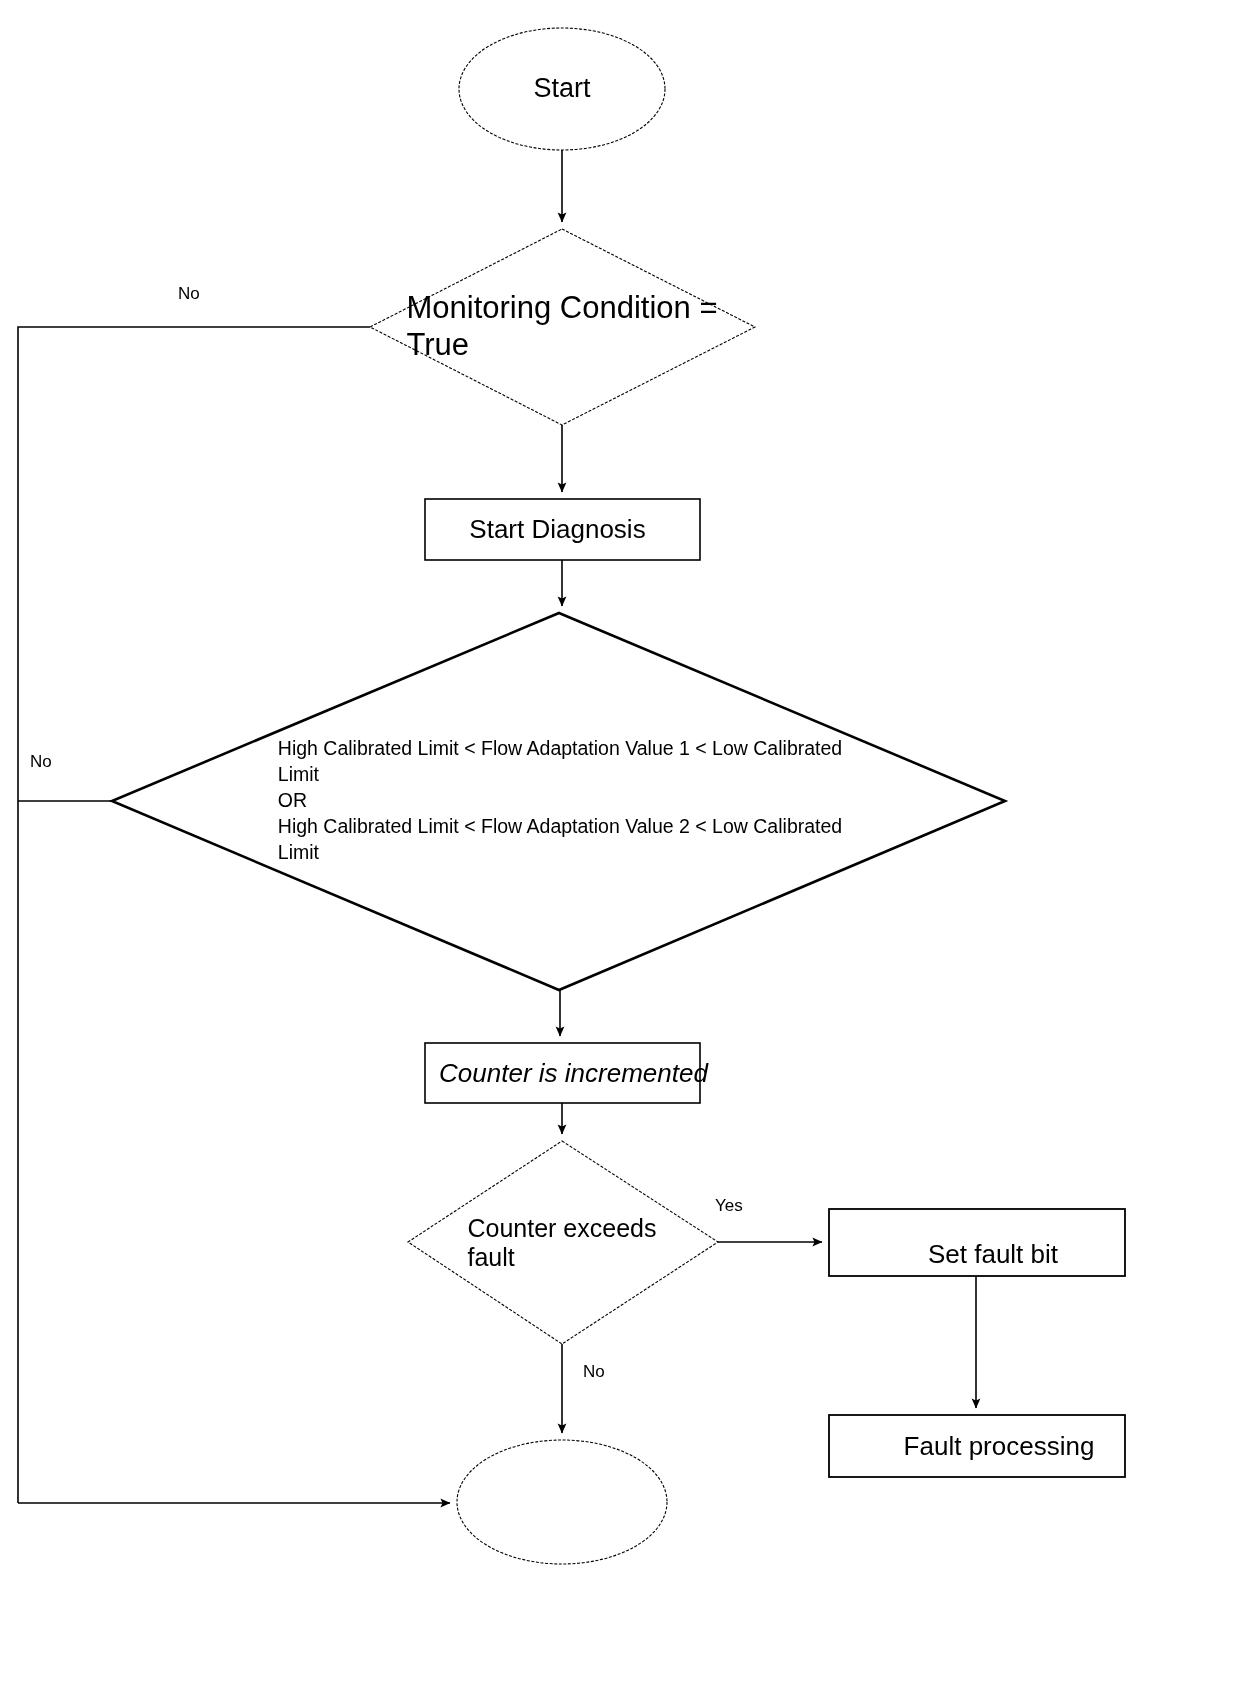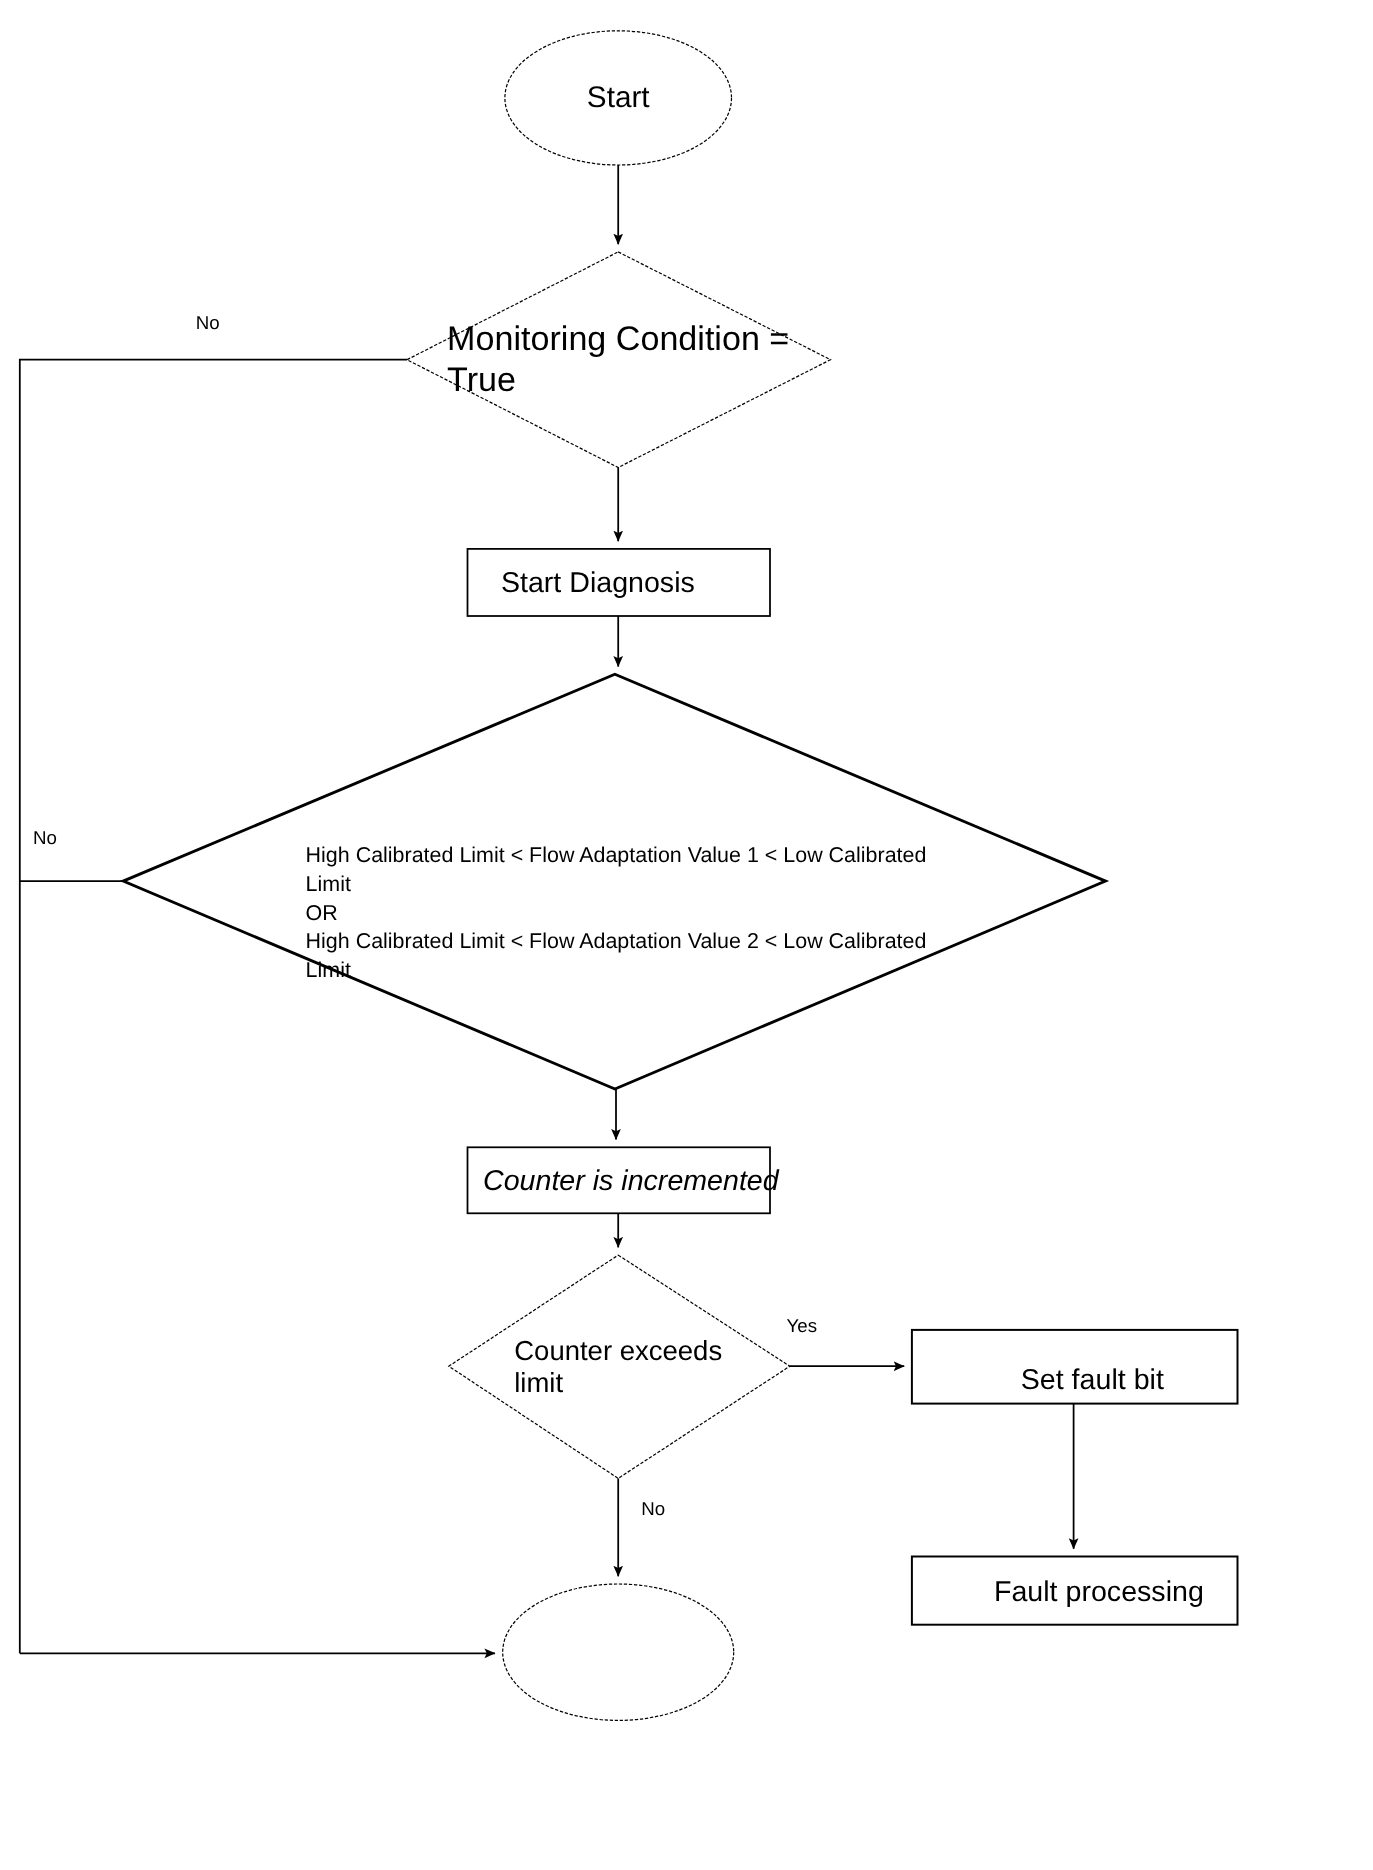--- a/index.html
+++ b/index.html
@@ -62,32 +62,32 @@
     <line x1="976" y1="1276" x2="976" y2="1408" stroke="#000" stroke-width="1.6" marker-end="url(#arrow)"></line>
 
     <line x1="18" y1="1503" x2="450" y2="1503" stroke="#000" stroke-width="1.6" marker-end="url(#arrow)"></line>
   </svg>
 
   <div class="lbl node-text" style="left:459px;top:28px;width:206px;height:122px;font-size:27px;">Start</div>
 
   <div class="lbl node-text" style="left:402px;top:286px;width:320px;height:82px;font-size:31px;">Monitoring Condition =
 True</div>
 
-  <div class="lbl node-text" style="left:425px;top:499px;width:237px;height:61px;font-size:26px;">Start Diagnosis</div>
+  <div class="lbl node-text" style="left:439px;top:499px;width:237px;height:61px;font-size:26px;">Start Diagnosis</div>
 
-  <div class="lbl node-text" style="left:240px;top:761px;width:640px;height:140px;font-size:19.5px;line-height:1.33;">High Calibrated Limit &lt; Flow Adaptation Value 1 &lt; Low Calibrated
+  <div class="lbl node-text" style="left:240px;top:731px;width:640px;height:140px;font-size:19.5px;line-height:1.33;">High Calibrated Limit &lt; Flow Adaptation Value 1 &lt; Low Calibrated
 Limit
 OR
 High Calibrated Limit &lt; Flow Adaptation Value 2 &lt; Low Calibrated
 Limit</div>
 
   <div class="lbl node-text" style="left:425px;top:1043px;width:297px;height:60px;font-size:26px;font-style:italic;">Counter is incremented</div>
 
   <div class="lbl node-text" style="left:432px;top:1203px;width:260px;height:80px;font-size:25px;">Counter exceeds
-limit</div>
+fault</div>
 
   <div class="lbl node-text" style="left:829px;top:1209px;width:328px;height:67px;font-size:26px;margin-top:12px;">Set fault bit</div>
 
   <div class="lbl node-text" style="left:829px;top:1415px;width:340px;height:62px;font-size:26px;">Fault processing</div>
 
 
   <div class="lbl edge-label" style="left:178px;top:284px;width:100px;">No</div>
 
   <div class="lbl edge-label" style="left:30px;top:752px;width:100px;">No</div>
 

